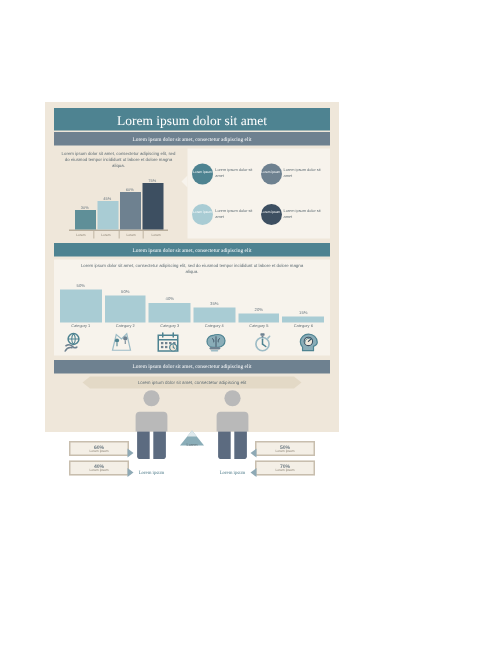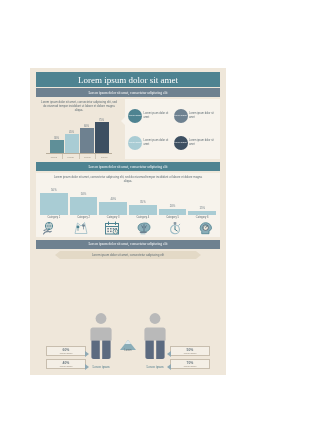--- a/index.html
+++ b/index.html
@@ -2,21 +2,21 @@
 <html><head>
 <meta charset="utf-8">
 <style>
   html,body{margin:0;padding:0;}
   body{
     width:256px;height:432px;background:#ffffff;
     font-family:"Liberation Sans",sans-serif;
     overflow:hidden;
   }
   .poster{
-    position:absolute;left:30px;top:68px;width:196px;height:307px;
+    position:absolute;left:30px;top:68px;width:196px;height:220px;
     background:#efe7da;
     display:flex;flex-direction:column;
   }
 
   
   .sec1{position:relative;}
   .main-title{
     margin:4px 6px 0 6px;height:15px;background:#4e8391;
     display:flex;align-items:center;justify-content:center;
     font-size:9px;color:#fff;font-family:"Liberation Serif",serif;

